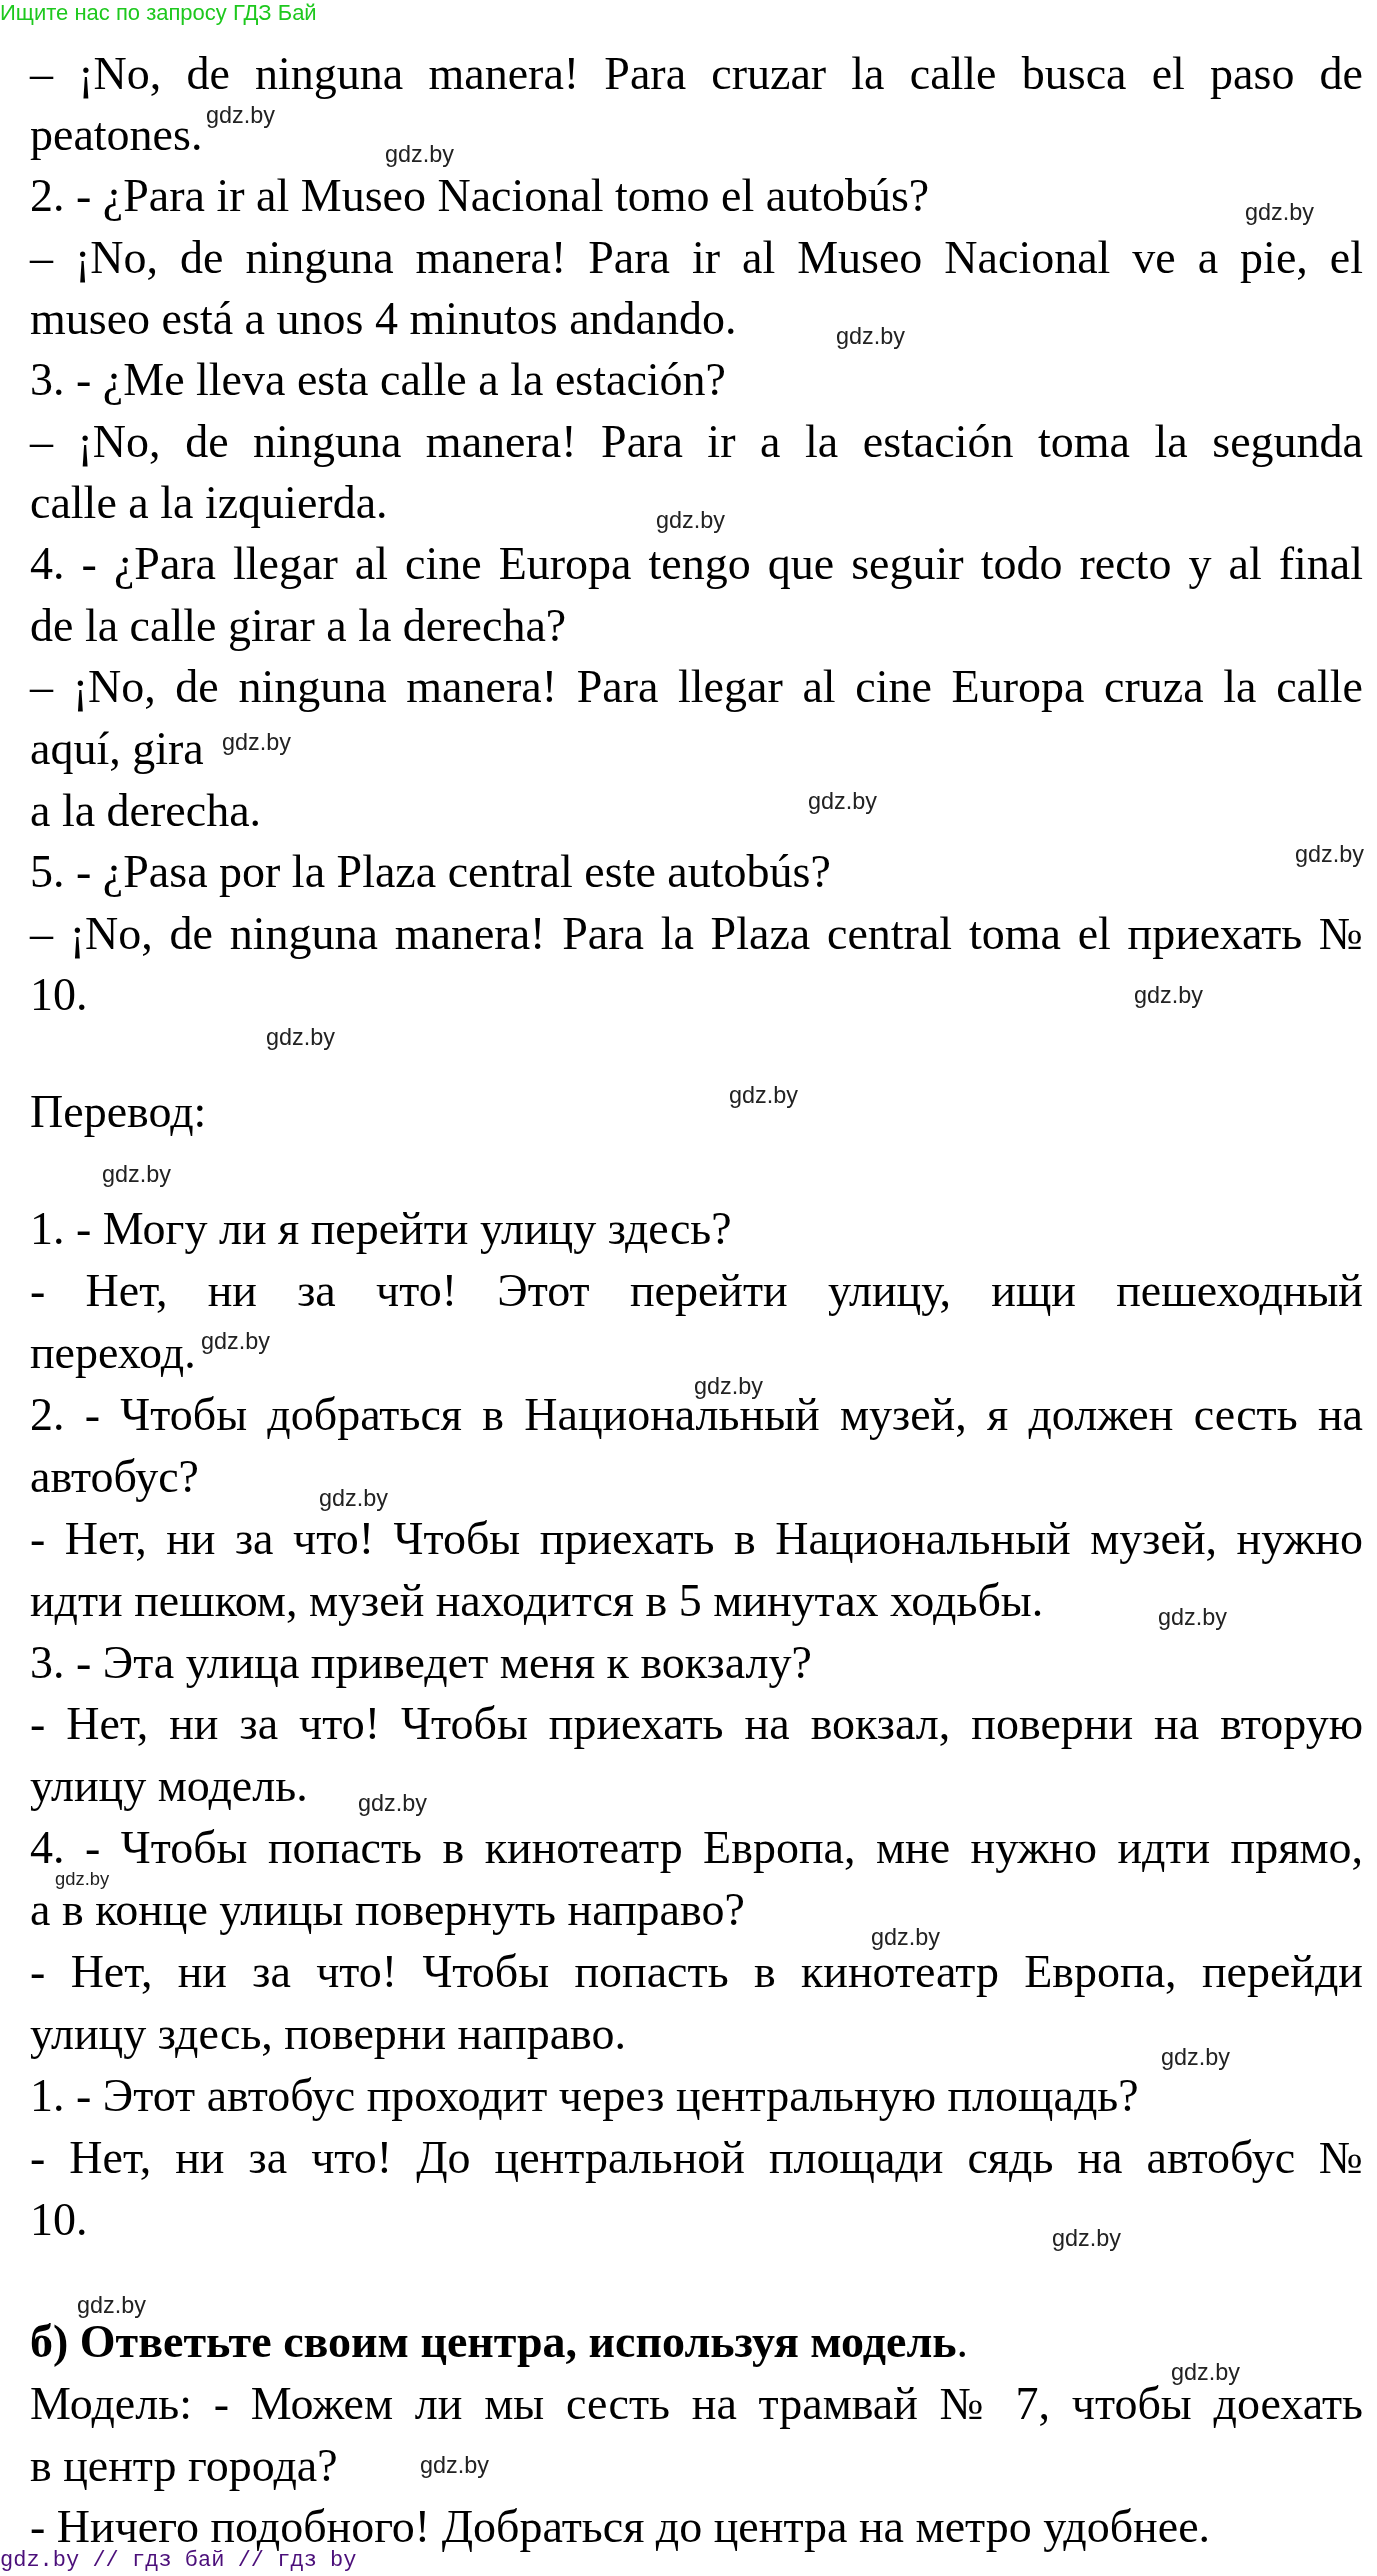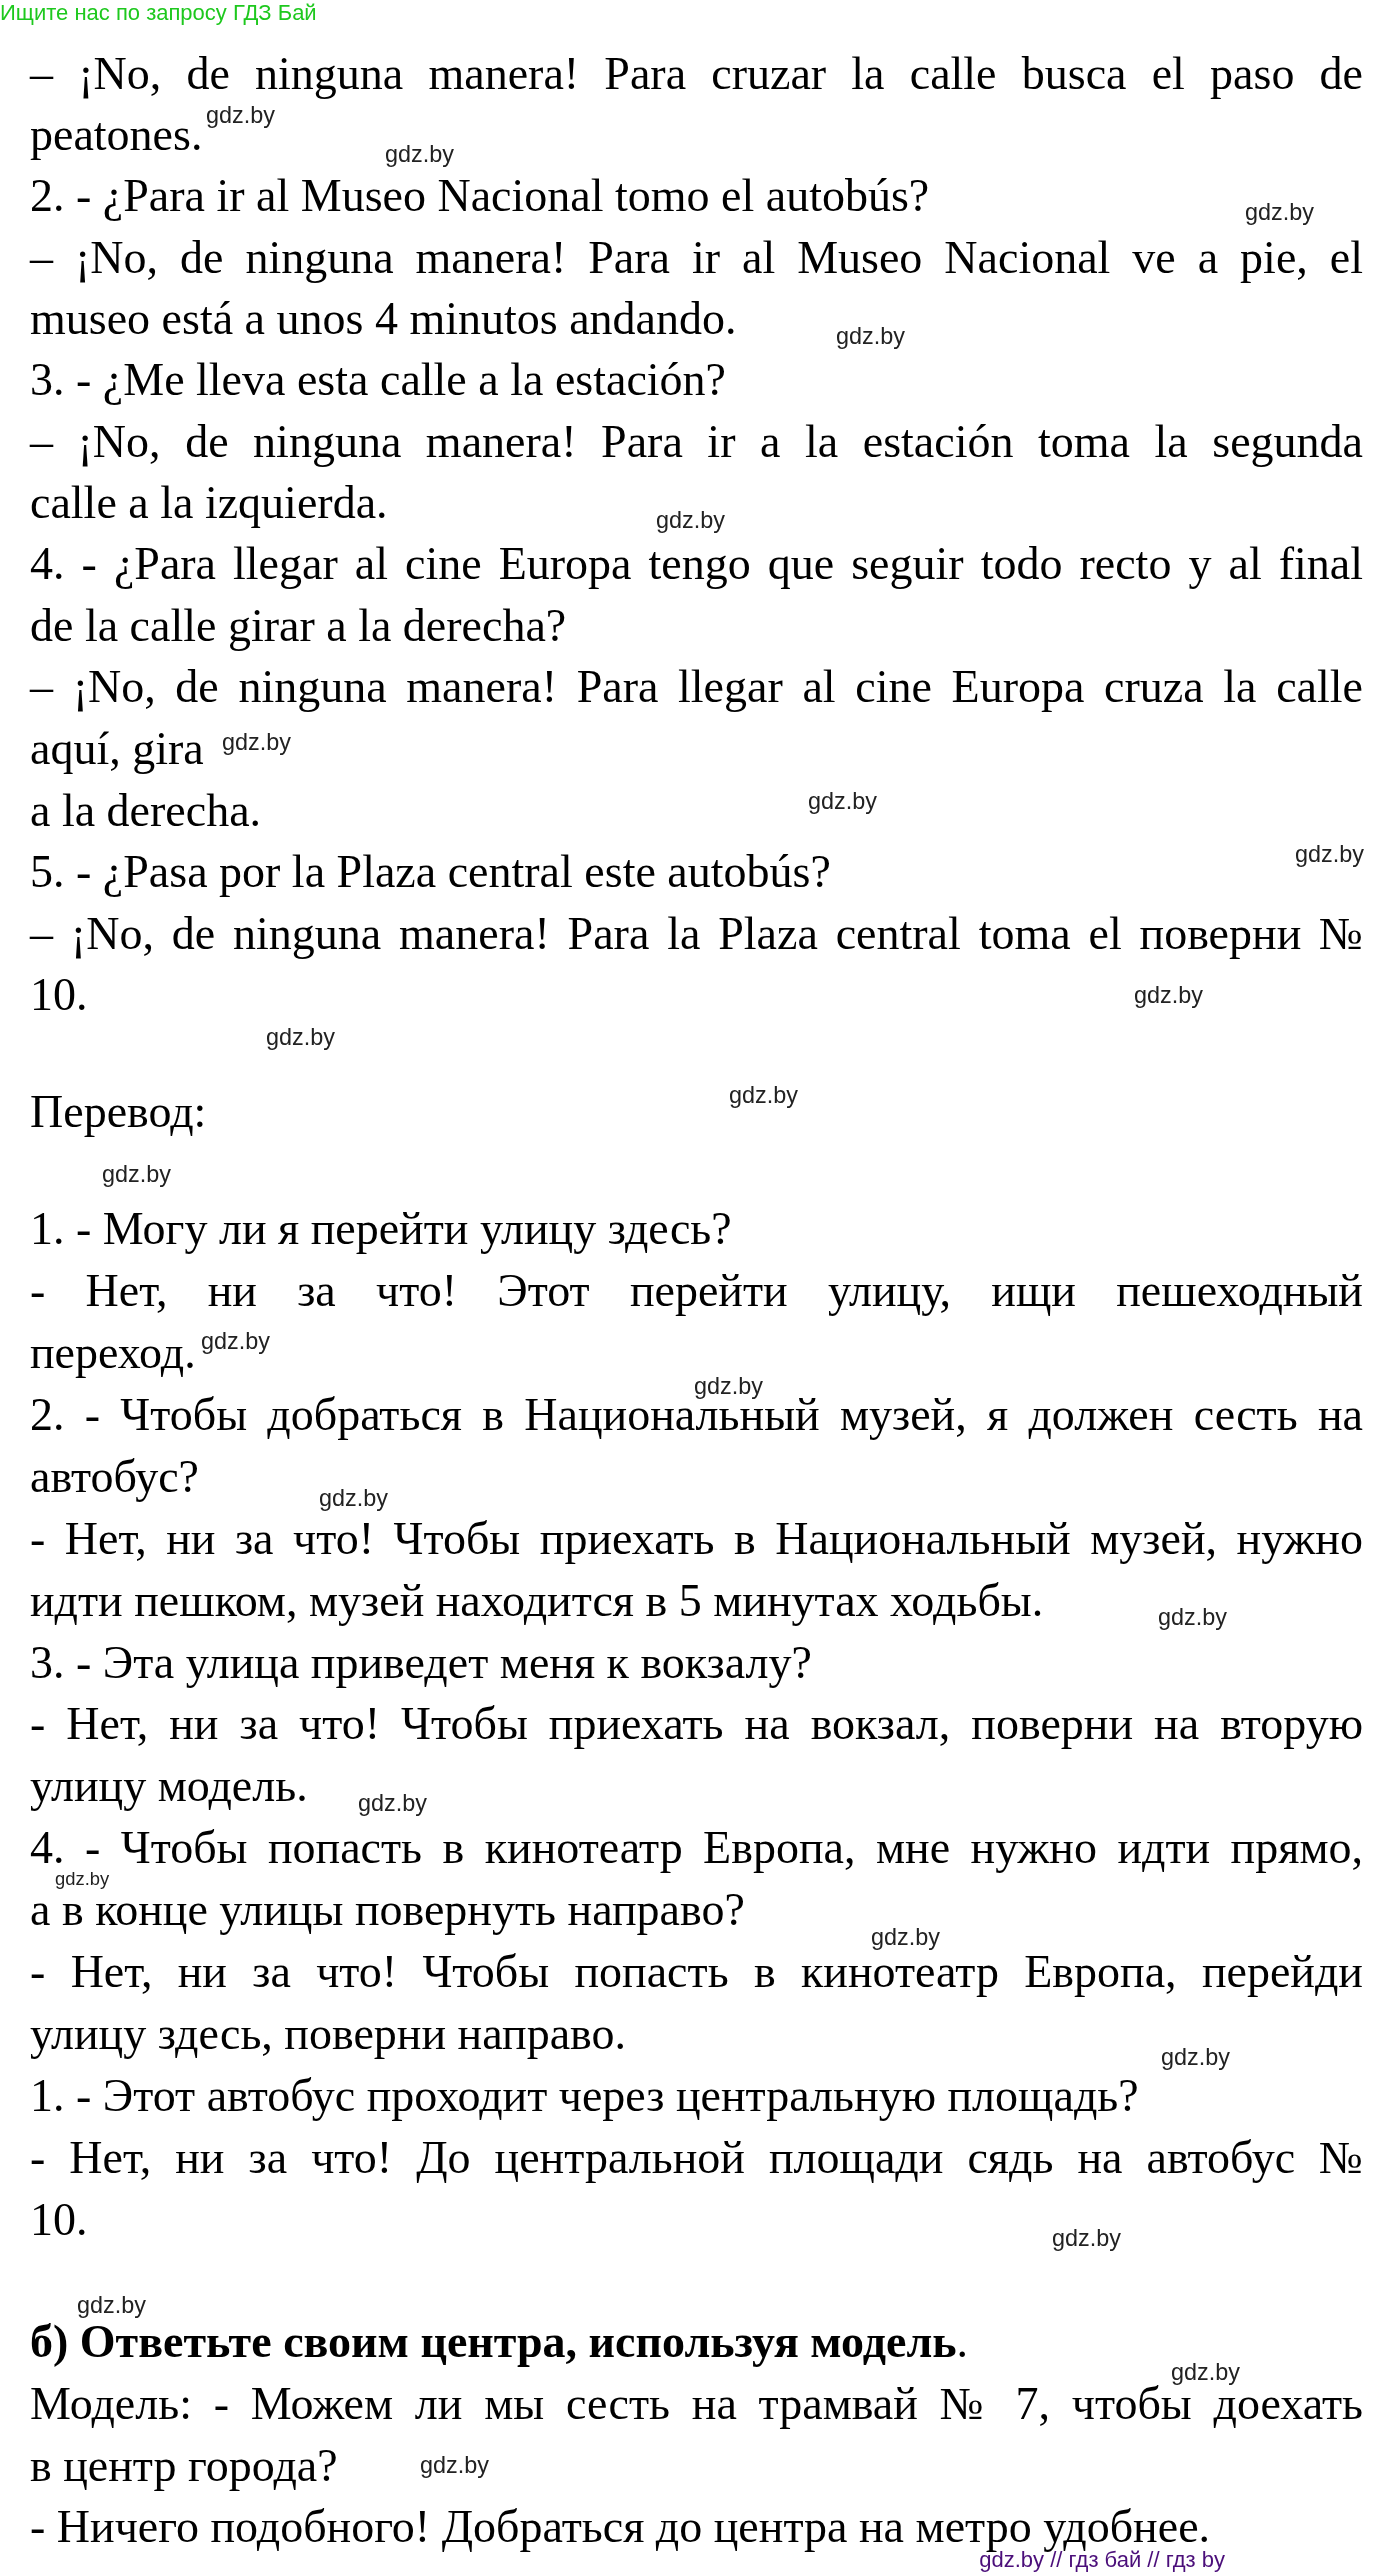--- a/index.html
+++ b/index.html
@@ -17,22 +17,22 @@
     position: absolute; left: 0; width: 1333px;
     font-size: 46px; line-height: 50px; white-space: nowrap;
   }
   .line.justify { text-align: justify; text-align-last: justify; white-space: normal; }
   .wm {
     position: absolute; font-family: "Liberation Sans", sans-serif;
     font-size: 23.4px; color: #222; line-height: 27px; white-space: nowrap;
   }
   .wm.small { font-size: 18.4px; }
   .footer {
-    position: absolute; left: 0; bottom: 3.3px; width: 1225px; text-align: right;
-    font-family: Liberation Sans, sans-serif; font-size: 22px; color: #4b0f7a;
+    position: absolute; left: 0; bottom: 3.3px; width: 1225px; text-align: left;
+    font-family: Liberation Mono, monospace; font-size: 22px; color: #4b0f7a;
   }
 </style>
 </head>
 <body>
 
 <div class="top-banner">Ищите нас по запросу ГДЗ Бай</div>
 
 <div class="page">
 
   <div class="line justify" style="top:49px">– ¡No, de ninguna manera! Para cruzar la calle busca el paso de</div>
@@ -42,21 +42,21 @@
   <div class="line" style="top:294px">museo está a unos 4 minutos andando.</div>
   <div class="line" style="top:355px">3. - ¿Me lleva esta calle a la estación?</div>
   <div class="line justify" style="top:417px">– ¡No, de ninguna manera! Para ir a la estación toma la segunda</div>
   <div class="line" style="top:478px">calle a la izquierda.</div>
   <div class="line justify" style="top:539px">4. - ¿Para llegar al cine Europa tengo que seguir todo recto y al final</div>
   <div class="line" style="top:601px">de la calle girar a la derecha?</div>
   <div class="line justify" style="top:662px">– ¡No, de ninguna manera! Para llegar al cine Europa cruza la calle</div>
   <div class="line" style="top:724px">aquí, gira</div>
   <div class="line" style="top:786px">a la derecha.</div>
   <div class="line" style="top:847px">5. - ¿Pasa por la Plaza central este autobús?</div>
-  <div class="line justify" style="top:909px">– ¡No, de ninguna manera! Para la Plaza central toma el поверни №</div>
+  <div class="line justify" style="top:909px">– ¡No, de ninguna manera! Para la Plaza central toma el приехать №</div>
   <div class="line" style="top:970px">10.</div>
 
   <div class="line" style="top:1087px">Перевод:</div>
 
   <div class="line" style="top:1204px">1. - Могу ли я перейти улицу здесь?</div>
   <div class="line justify" style="top:1266px">- Нет, ни за что! Этот перейти улицу, ищи пешеходный</div>
   <div class="line" style="top:1328px">переход.</div>
   <div class="line justify" style="top:1390px">2. - Чтобы добраться в Национальный музей, я должен сесть на</div>
   <div class="line" style="top:1452px">автобус?</div>
   <div class="line justify" style="top:1514px">- Нет, ни за что! Чтобы приехать в Национальный музей, нужно</div>

